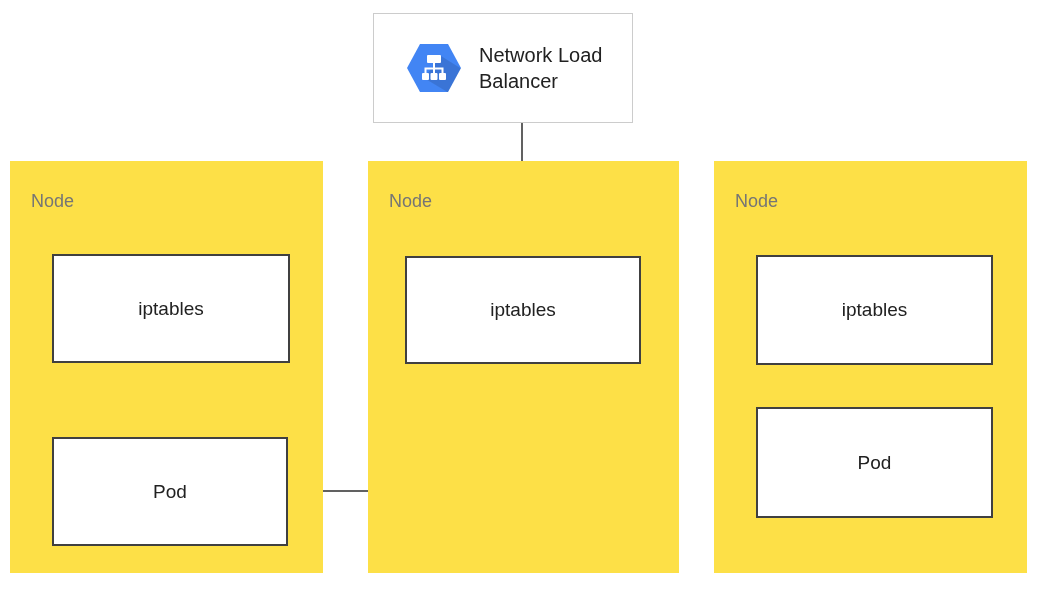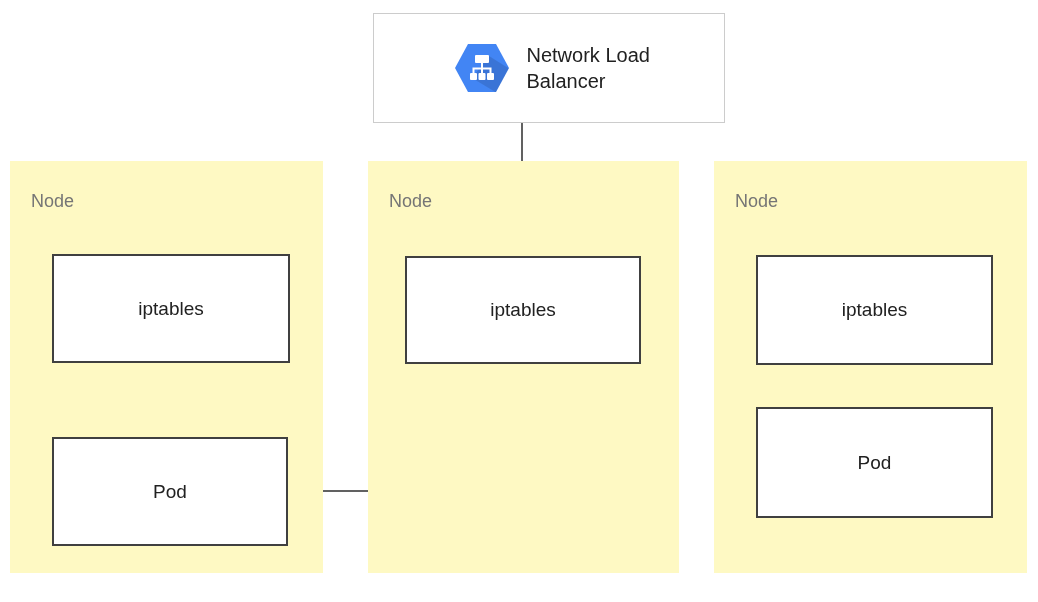--- a/index.html
+++ b/index.html
@@ -14,49 +14,48 @@
     height: 602px;
     background: #ffffff;
     overflow: hidden;
   }
 
   
   .nlb-card {
     position: absolute;
     left: 373px;
     top: 13px;
-    width: 352px;
+    width: 260px;
     height: 110px;
     background: #ffffff;
     border: 1px solid #cccccc;
     box-sizing: border-box;
     display: flex;
     align-items: center;
-    justify-content: center;
   }
   .nlb-icon {
     width: 56px;
     height: 50px;
     margin-left: 32px;
     flex: 0 0 auto;
   }
   .nlb-label {
     margin-left: 17px;
     width: 150px;
     font-size: 20px;
     line-height: 26px;
     color: #212121;
   }
 
   
   .panel {
     position: absolute;
     top: 161px;
     height: 412px;
-    background: #fef9c3;
+    background: #fde047;
   }
   .panel-1 { left: 10px;  width: 313px; }
   .panel-2 { left: 368px; width: 311px; }
   .panel-3 { left: 714px; width: 313px; }
   .panel-label {
     position: absolute;
     left: 21px;
     top: 30px;
     font-size: 18px;
     color: #757575;

